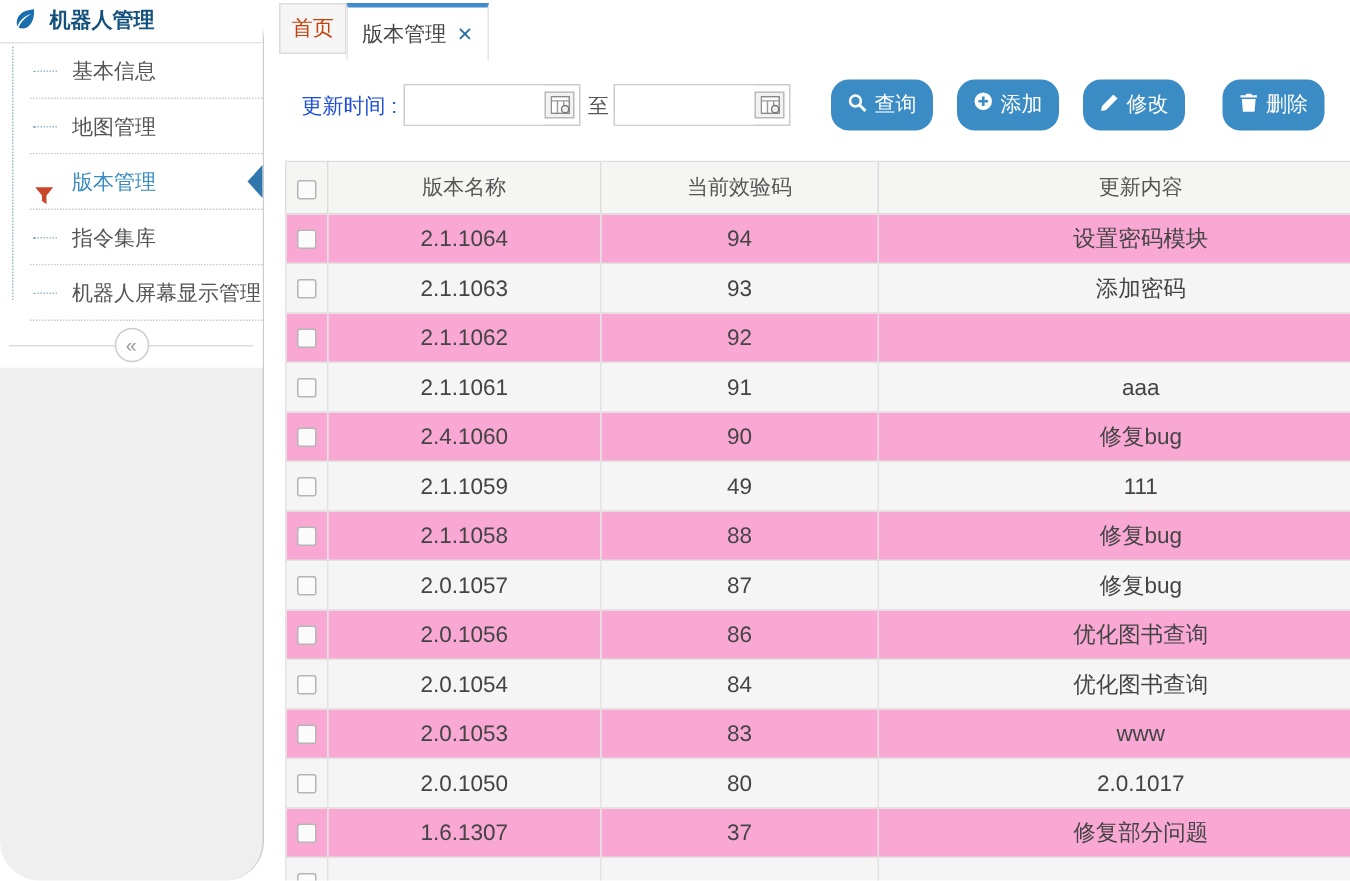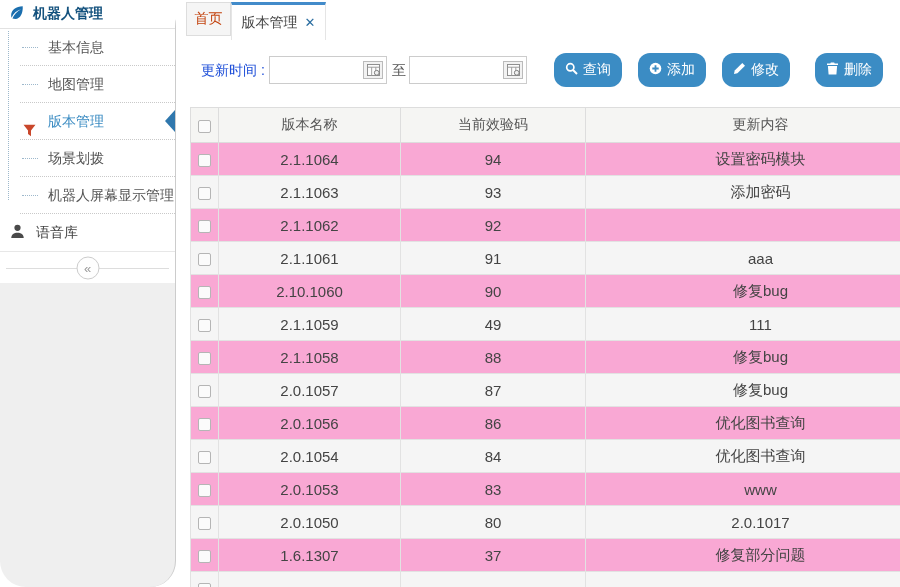--- a/index.html
+++ b/index.html
@@ -101,38 +101,27 @@
       <div class="sub-item active">
         <span class="funnel">
           <svg width="13" height="13" viewBox="0 0 13 13">
               <path fill="#c9472b" d="M.5.8h12L8 6.4v5.8L5 10V6.4z"></path>
             </svg>
         </span>
         <span>版本管理</span>
         <span class="active-arrow"></span>
       </div>
       <div class="sub-item">
-        <span>场景划拨</span>
+        <span>指令集库</span>
       </div>
       <div class="sub-item">
         <span>机器人屏幕显示管理</span>
       </div>
     </div>
 
-    <div class="group-item">
-      <span>
-        <svg width="15" height="15" viewBox="0 0 14 14">
-            <g fill="#4a4a4a">
-              <circle cx="7" cy="3.6" r="2.9"></circle>
-              <path d="M1.2 13c0-3.2 2.6-4.8 5.8-4.8s5.8 1.6 5.8 4.8z"></path>
-            </g>
-          </svg>
-      </span>
-      <span>语音库</span>
-    </div>
 
     <div class="collapse-bar">
       <div class="collapse-btn">«</div>
     </div>
   </div>
 </div>
 
 <div class="main">
 
   <div class="tab tab-home">首页</div>
@@ -241,21 +230,21 @@
           <td></td>
         </tr>
         <tr class="striped">
           <td><input type="checkbox" style=""></td>
           <td>2.1.1061</td>
           <td>91</td>
           <td>aaa</td>
         </tr>
         <tr>
           <td><input type="checkbox" style=""></td>
-          <td>2.10.1060</td>
+          <td>2.4.1060</td>
           <td>90</td>
           <td>修复bug</td>
         </tr>
         <tr class="striped">
           <td><input type="checkbox" style=""></td>
           <td>2.1.1059</td>
           <td>49</td>
           <td>111</td>
         </tr>
         <tr>

